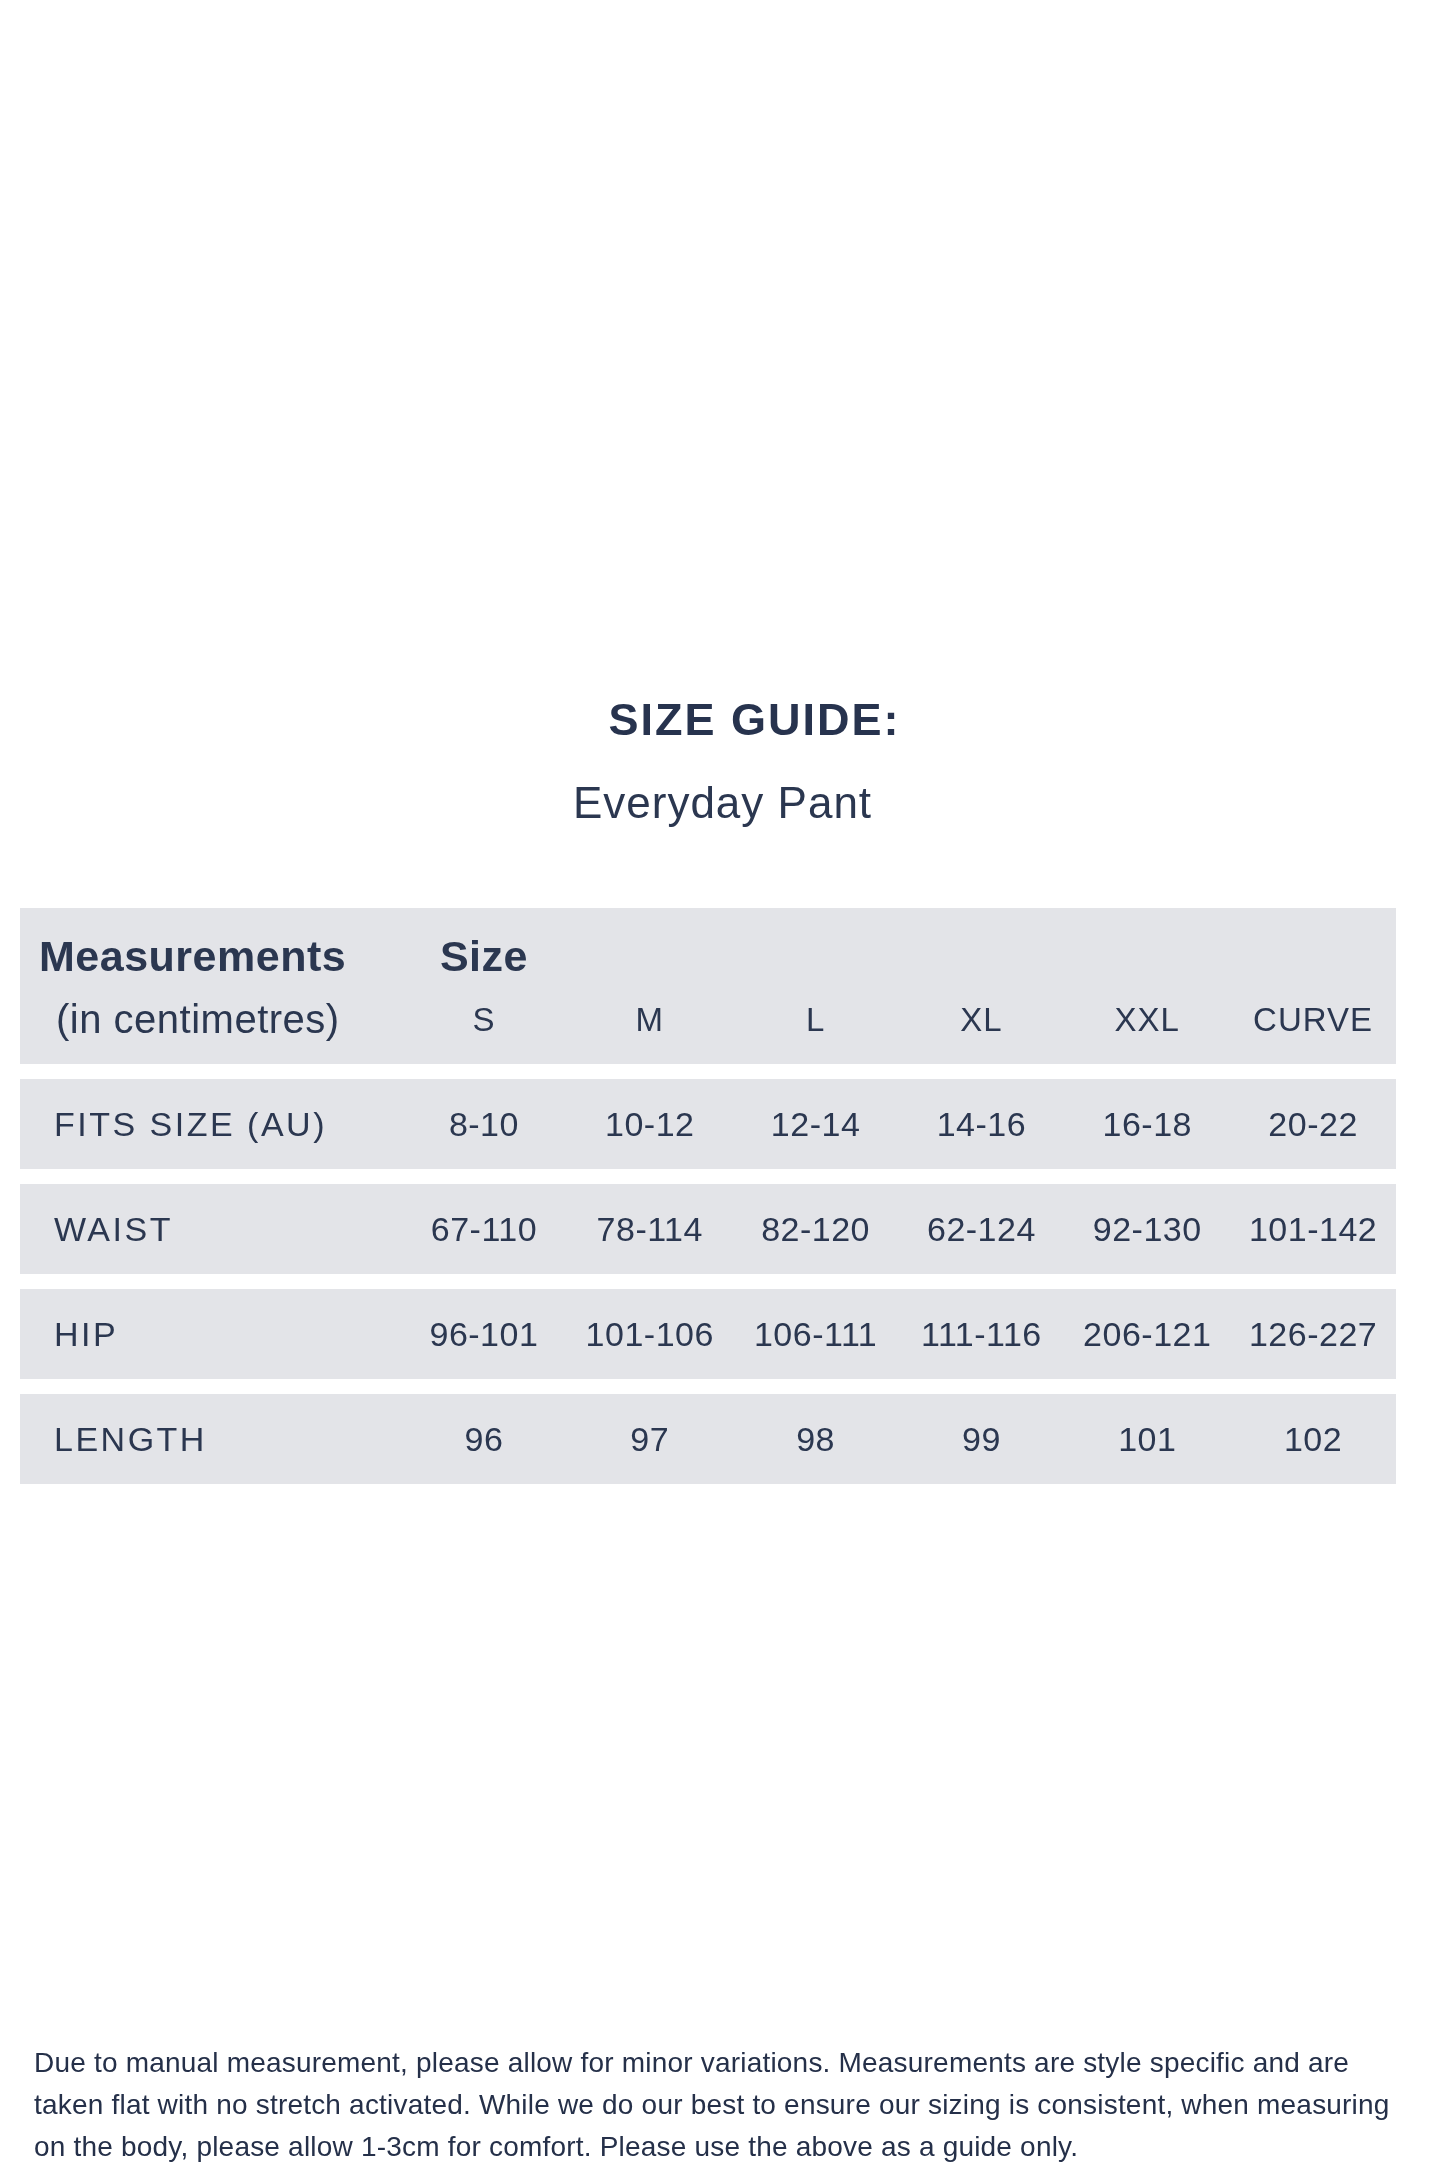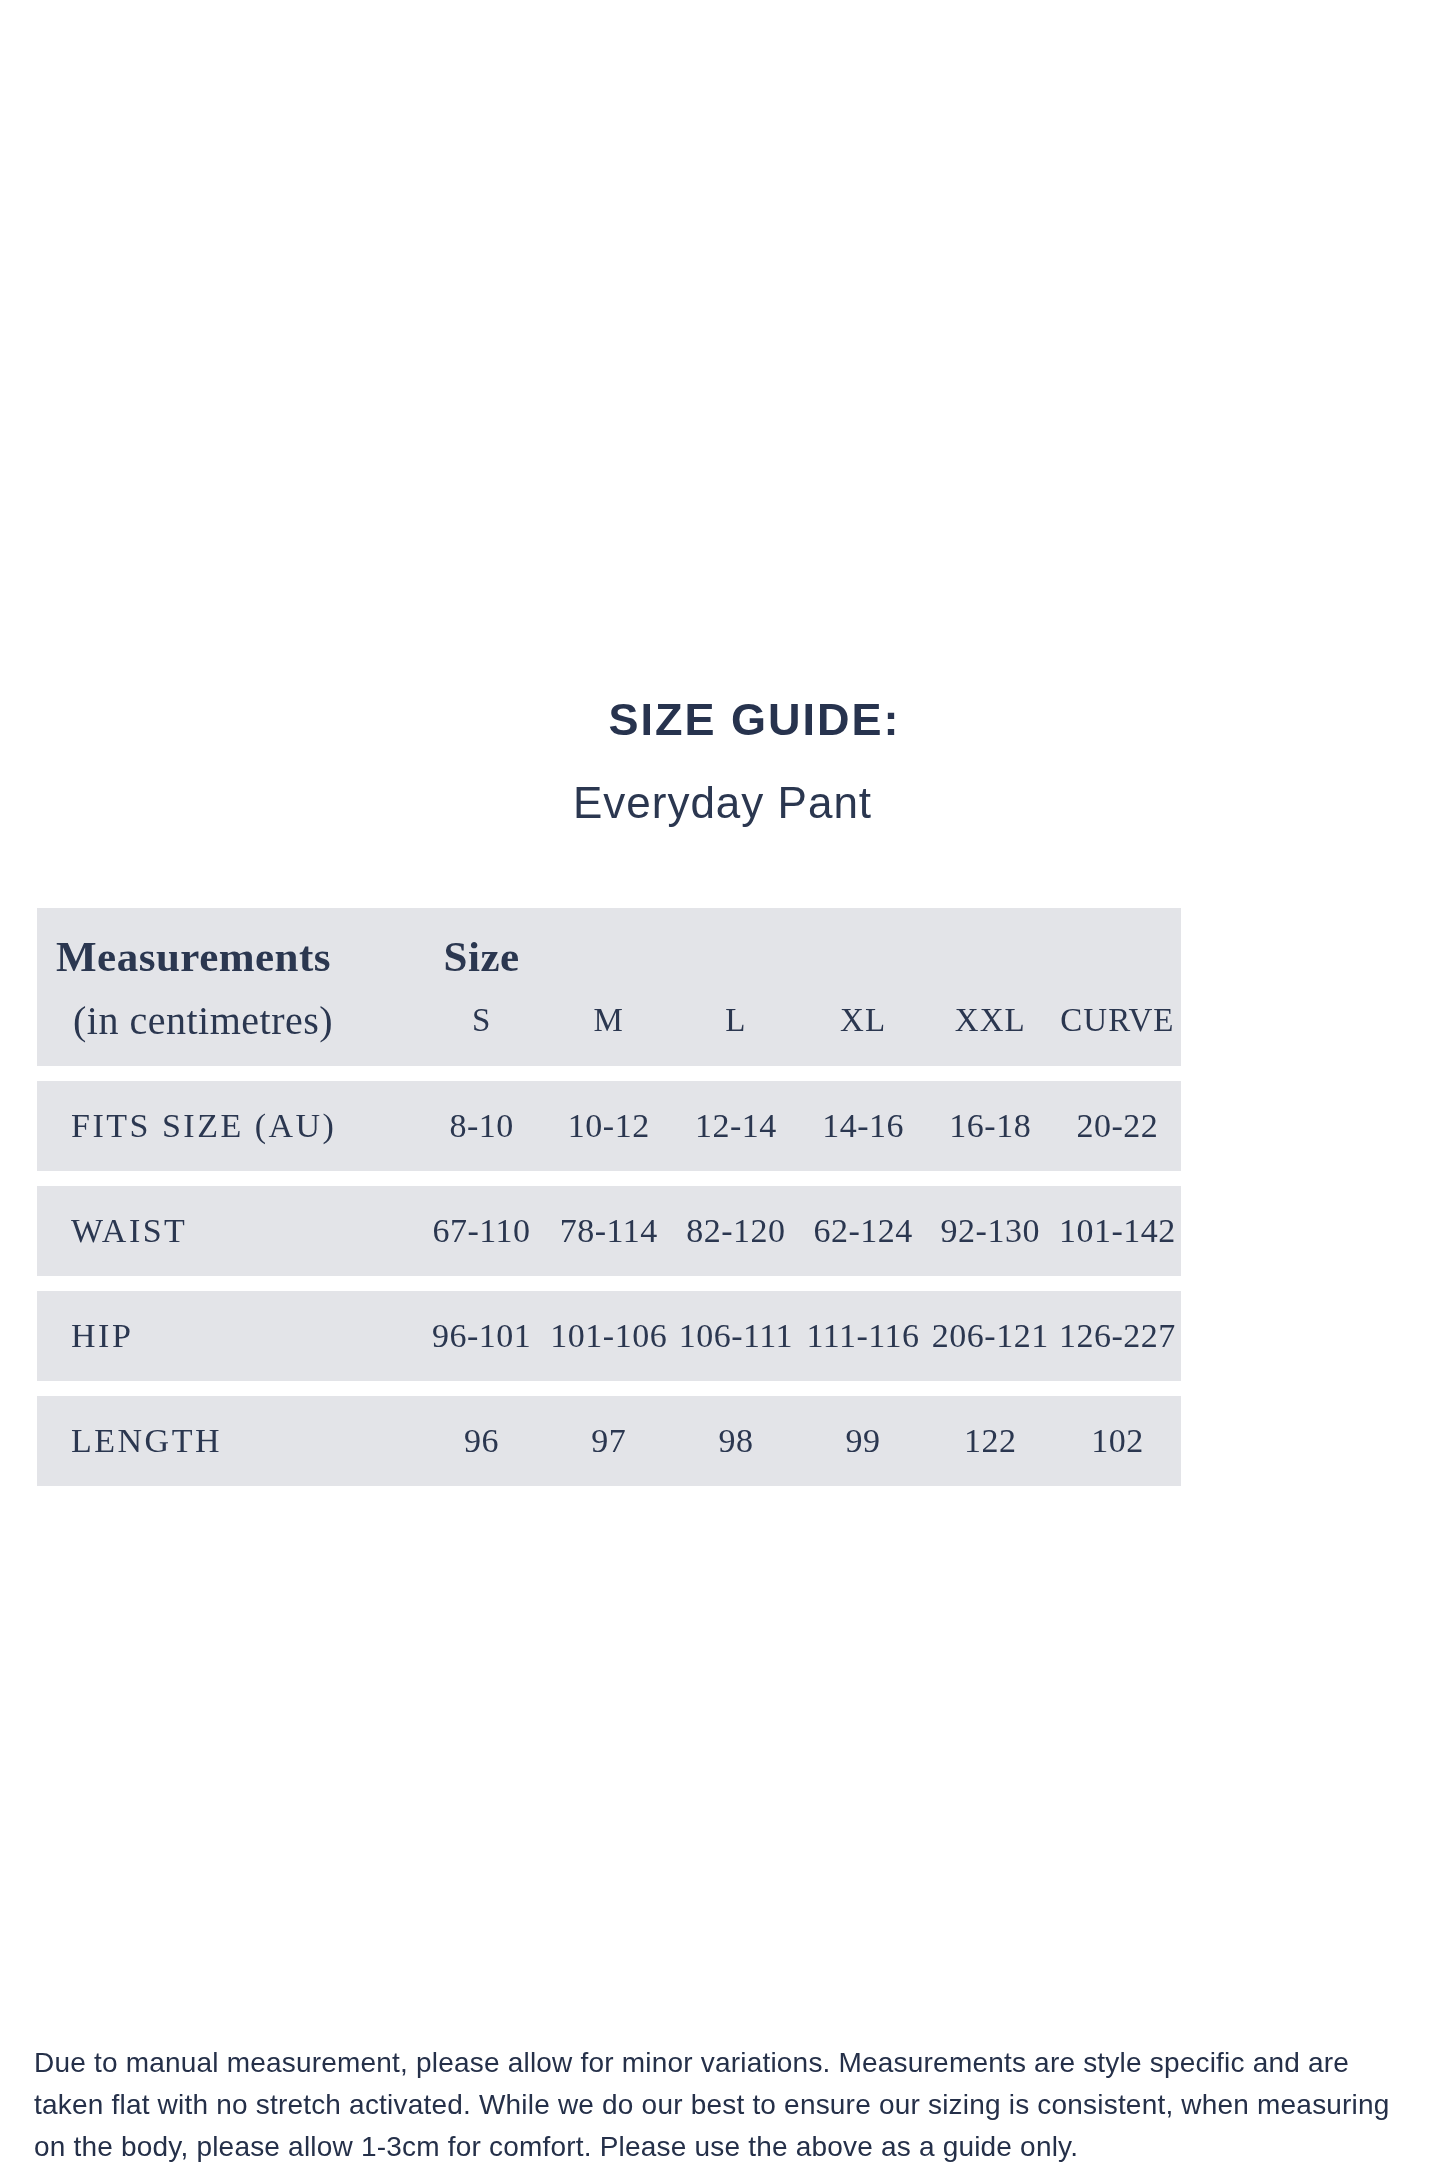--- a/index.html
+++ b/index.html
@@ -19,21 +19,21 @@
     margin-left: 32px;
   }
   .page-subtitle {
     position: absolute; top: 778px; left: 0; width: 100%;
     text-align: center;
     font-size: 44px; font-weight: 400; letter-spacing: 1px;
     color: #2b3750;
   }
 
   .size-table {
-    position: absolute; left: 37px; top: 908px; width: 1144px; font-family: Liberation Serif, serif;
+    position: absolute; left: 20px; top: 908px; width: 1376px;
   }
   .grid {
     display: grid;
     grid-template-columns: 381px repeat(6, 1fr);
     align-items: center;
   }
   .band { background: #e3e4e8; }
 
   .header-block {
     padding: 24px 0 22px 0;
@@ -139,19 +139,19 @@
     <div class="cell">206-121</div>
     <div class="cell">126-227</div>
   </div>
 
   <div class="grid data-row band">
     <div class="row-label">LENGTH</div>
     <div class="cell">96</div>
     <div class="cell">97</div>
     <div class="cell">98</div>
     <div class="cell">99</div>
-    <div class="cell">122</div>
+    <div class="cell">101</div>
     <div class="cell">102</div>
   </div>
 
 </div>
 
 <div class="disclaimer">Due to manual measurement, please allow for minor variations. Measurements are style specific and are taken flat with no stretch activated. While we do our best to ensure our sizing is consistent, when measuring on the body, please allow 1-3cm for comfort. Please use the above as a guide only.</div>
 
 </body></html>

